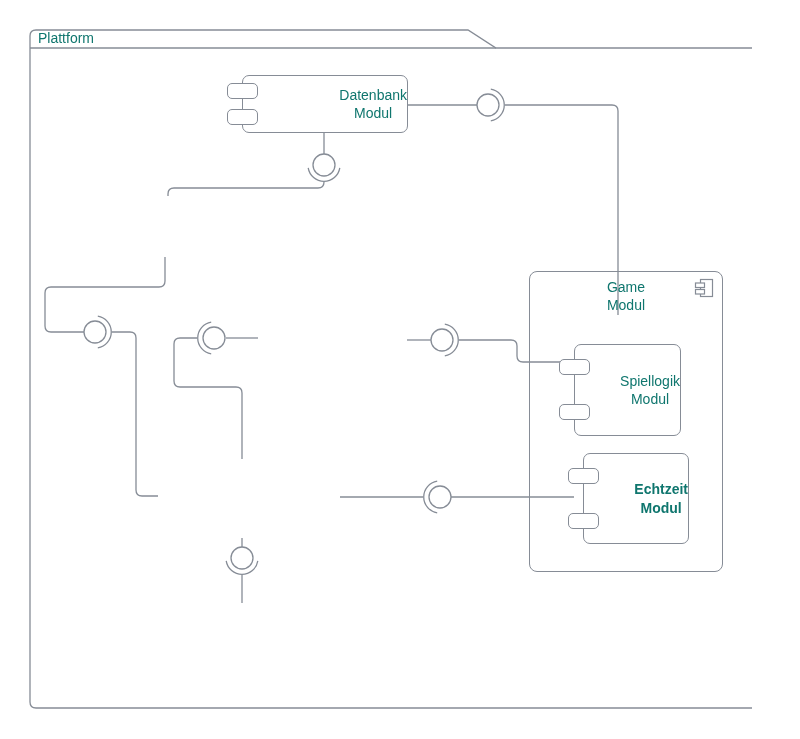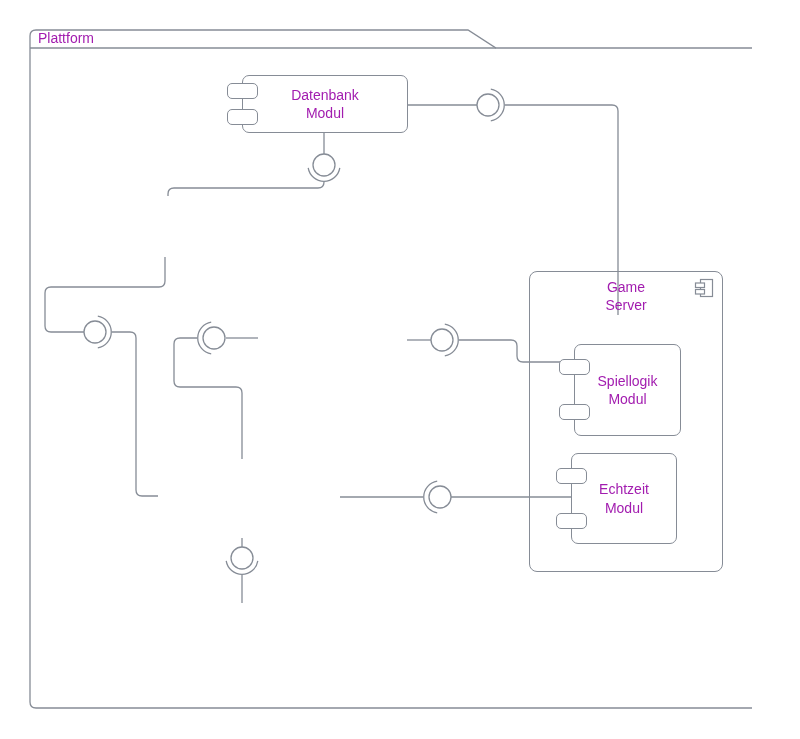--- a/index.html
+++ b/index.html
@@ -1,33 +1,33 @@
 <!DOCTYPE html>
 <html><head>
 <meta charset="utf-8">
 <style>
   html,body{margin:0;padding:0;background:#ffffff;}
   .canvas{
     position:relative;
     width:752px;height:739px;
     background:#ffffff;
     font-family:"Liberation Sans", sans-serif;
-    color:#a21caf;
+    color:#0f766e;
     overflow:hidden;
   }
   .wire-layer{position:absolute;left:0;top:0;width:800px;height:739px;}
   .wire-layer path{fill:none;stroke:#868c96;stroke-width:1.3;}
   .wire-layer circle{fill:#ffffff;stroke:#868c96;stroke-width:1.3;}
   .component{
     position:absolute;
     box-sizing:border-box;
     border:1.3px solid #868c96;
     border-radius:7px;
     background:#ffffff;
-    display:flex;align-items:center;justify-content:center;
+    display:flex;align-items:center;justify-content:flex-end;
     font-size:14px;line-height:1.3;text-align:center;
     white-space:pre-line;
   }
   .tab{
     position:absolute;
     box-sizing:border-box;
     width:31px;height:16px;
     border:1.3px solid #868c96;
     border-radius:5px;
     background:#ffffff;
@@ -123,35 +123,35 @@
     <span class="inner-label">Datenbank
 Modul</span>
   </div>
 
 
 
 
 
   <div class="subsystem" style="left:529px;top:271px;width:194px;height:301px;">
     <div class="subsystem-title">Game
-Server</div>
+Modul</div>
     <svg class="subsystem-icon" width="21" height="21" viewBox="0 0 21 21">
       <rect x="6.5" y="1.5" width="12" height="17"></rect>
       <rect x="1.5" y="5" width="9" height="4.5"></rect>
       <rect x="1.5" y="11.5" width="9" height="4.5"></rect>
     </svg>
 
     <div class="component" style="left:44px;top:44px;width:107px;height:92px;margin-top:28px;">
       <div class="tab" style="top:14px;"></div>
       <div class="tab" style="top:59px;"></div>
       <span class="inner-label">Spiellogik
 Modul</span>
     </div>
 
-    <div class="component" style="left:41px;top:181px;width:106px;height:91px;">
+    <div class="component" style="left:53px;top:181px;width:106px;height:91px;font-weight:bold;">
       <div class="tab" style="top:14px;"></div>
       <div class="tab" style="top:59px;"></div>
       <span class="inner-label">Echtzeit
 Modul</span>
     </div>
   </div>
 
 </div>
 
 </body></html>

